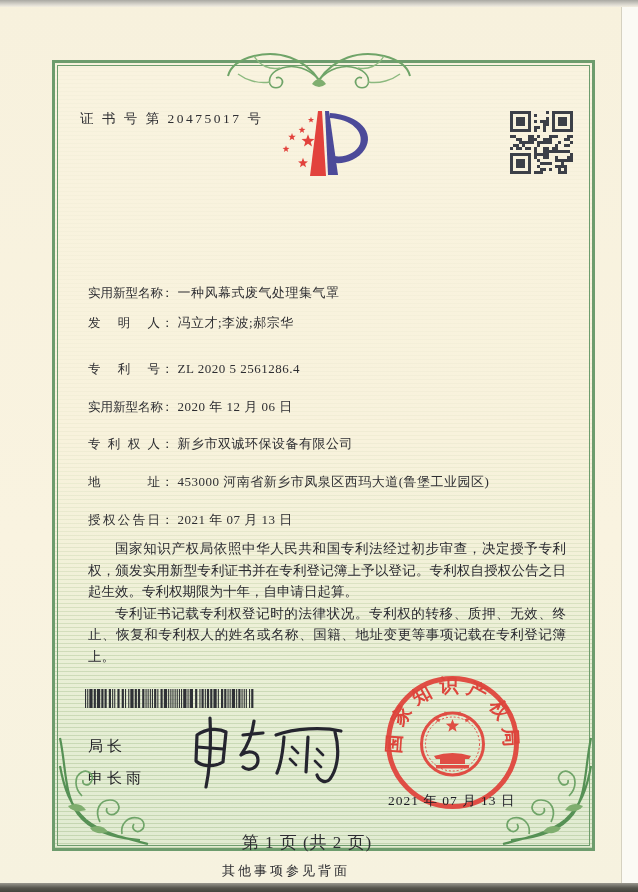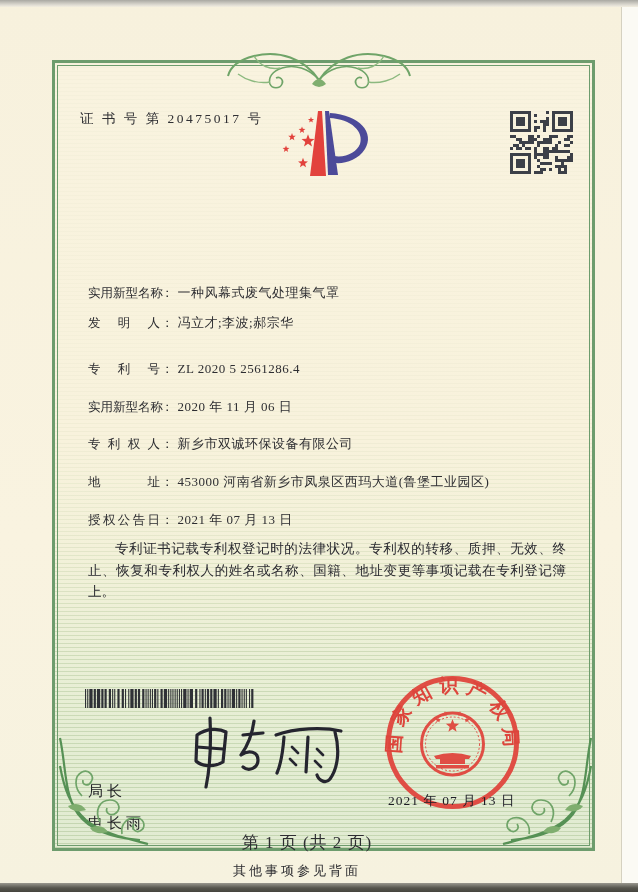--- a/index.html
+++ b/index.html
@@ -36,30 +36,30 @@
   .field-row{position:absolute;left:0;width:500px;white-space:nowrap;color:#2e2e32;}
   .flabel{display:inline-block;width:72px;font-size:12.5px;color:#2e2e32;
     text-align:justify;text-align-last:justify;vertical-align:baseline;}
   .fcolon{font-size:12.5px;margin:0 4px 0 1px;}
   .fvalue{font-size:13px;letter-spacing:.5px;}
   .grant-pair{position:absolute;left:238px;top:0;white-space:nowrap;}
   .paras{position:absolute;left:88px;top:538px;width:478px;font-size:13.5px;color:#2a2a30;
     line-height:21.5px;text-align:justify;}
   .paras p{margin:0;text-indent:2em;}
   .barcode{position:absolute;left:85px;top:689px;width:170px;height:19px;}
-  .officer{position:absolute;left:88px;color:#222226;font-size:15px;letter-spacing:4px;margin-top:45px;}
+  .officer{position:absolute;left:88px;color:#222226;font-size:15px;letter-spacing:4px;}
   .officer.post{top:737px;}
   .officer.name{top:769px;}
   .signature{position:absolute;left:183px;top:710px;width:168px;height:88px;z-index:3;}
   .seal{position:absolute;left:382px;top:672px;width:141px;height:141px;z-index:4;opacity:.93;}
   .seal-date{position:absolute;left:388px;top:792px;font-size:13.5px;color:#1d1d26;
     letter-spacing:1px;z-index:5;white-space:nowrap;}
   .page-num{position:absolute;left:52px;top:831px;width:510px;text-align:center;
     font-size:17px;color:#2e2e32;letter-spacing:1px;}
-  .back-note{position:absolute;left:52px;top:862px;width:490px;text-align:center;
+  .back-note{position:absolute;left:41px;top:862px;width:490px;text-align:center;
     font-size:13px;color:#2b2b2f;letter-spacing:3px;}
   .watermark{position:absolute;left:170px;top:95px;width:130px;height:130px;border-radius:50%;
     border:10px solid rgba(196,120,90,.06);}
 </style>
 </head>
 <body>
 
 <div class="page">
   <div class="scan-top"></div>
   <div class="page-right-edge"></div>
@@ -254,34 +254,35 @@
     <div class="field-row" style="top:283px">
       <span class="flabel">实用新型名称</span><span class="fcolon">：</span><span class="fvalue">一种风幕式废气处理集气罩</span>
     </div>
     <div class="field-row" style="top:313px">
       <span class="flabel">发明人</span><span class="fcolon">：</span><span class="fvalue">冯立才;李波;郝宗华</span>
     </div>
     <div class="field-row" style="top:359px">
       <span class="flabel">专利号</span><span class="fcolon">：</span><span class="fvalue">ZL 2020 5 2561286.4</span>
     </div>
     <div class="field-row" style="top:397px">
-      <span class="flabel">实用新型名称</span><span class="fcolon">：</span><span class="fvalue">2020 年 11 月 06 日</span>
+      <span class="flabel">实用新型名称</span><span class="fcolon">：</span><span class="fvalue">2020 年 12 月 06 日</span>
     </div>
     <div class="field-row" style="top:434px">
       <span class="flabel">专利权人</span><span class="fcolon">：</span><span class="fvalue">新乡市双诚环保设备有限公司</span>
     </div>
     <div class="field-row" style="top:472px">
       <span class="flabel">地址</span><span class="fcolon">：</span><span class="fvalue">453000 河南省新乡市凤泉区西玛大道(鲁堡工业园区)</span>
     </div>
     <div class="field-row" style="top:510px">
       <span class="flabel">授权公告日</span><span class="fcolon">：</span><span class="fvalue">2021 年 07 月 13 日</span>
     </div>
   </div>
 
   <div class="paras">
+    <p>国家知识产权局依照中华人民共和国专利法经过初步审查，决定授予专利权，颁发实用新型专利证书并在专利登记簿上予以登记。专利权自授权公告之日起生效。专利权期限为十年，自申请日起算。</p>
     <p>专利证书记载专利权登记时的法律状况。专利权的转移、质押、无效、终止、恢复和专利权人的姓名或名称、国籍、地址变更等事项记载在专利登记簿上。</p>
   </div>
 
   <svg class="barcode" id="barcode-svg" viewBox="0 0 170 19" preserveAspectRatio="none">
       <rect x="0.0" y="0" width="1.1" height="19" fill="#2f3136"></rect>
       <rect x="2.2" y="0" width="1.1" height="19" fill="#2f3136"></rect>
       <rect x="4.3" y="0" width="3.3" height="19" fill="#2f3136"></rect>
       <rect x="8.7" y="0" width="2.2" height="19" fill="#2f3136"></rect>
       <rect x="11.9" y="0" width="3.3" height="19" fill="#2f3136"></rect>
       <rect x="16.3" y="0" width="2.2" height="19" fill="#2f3136"></rect>

